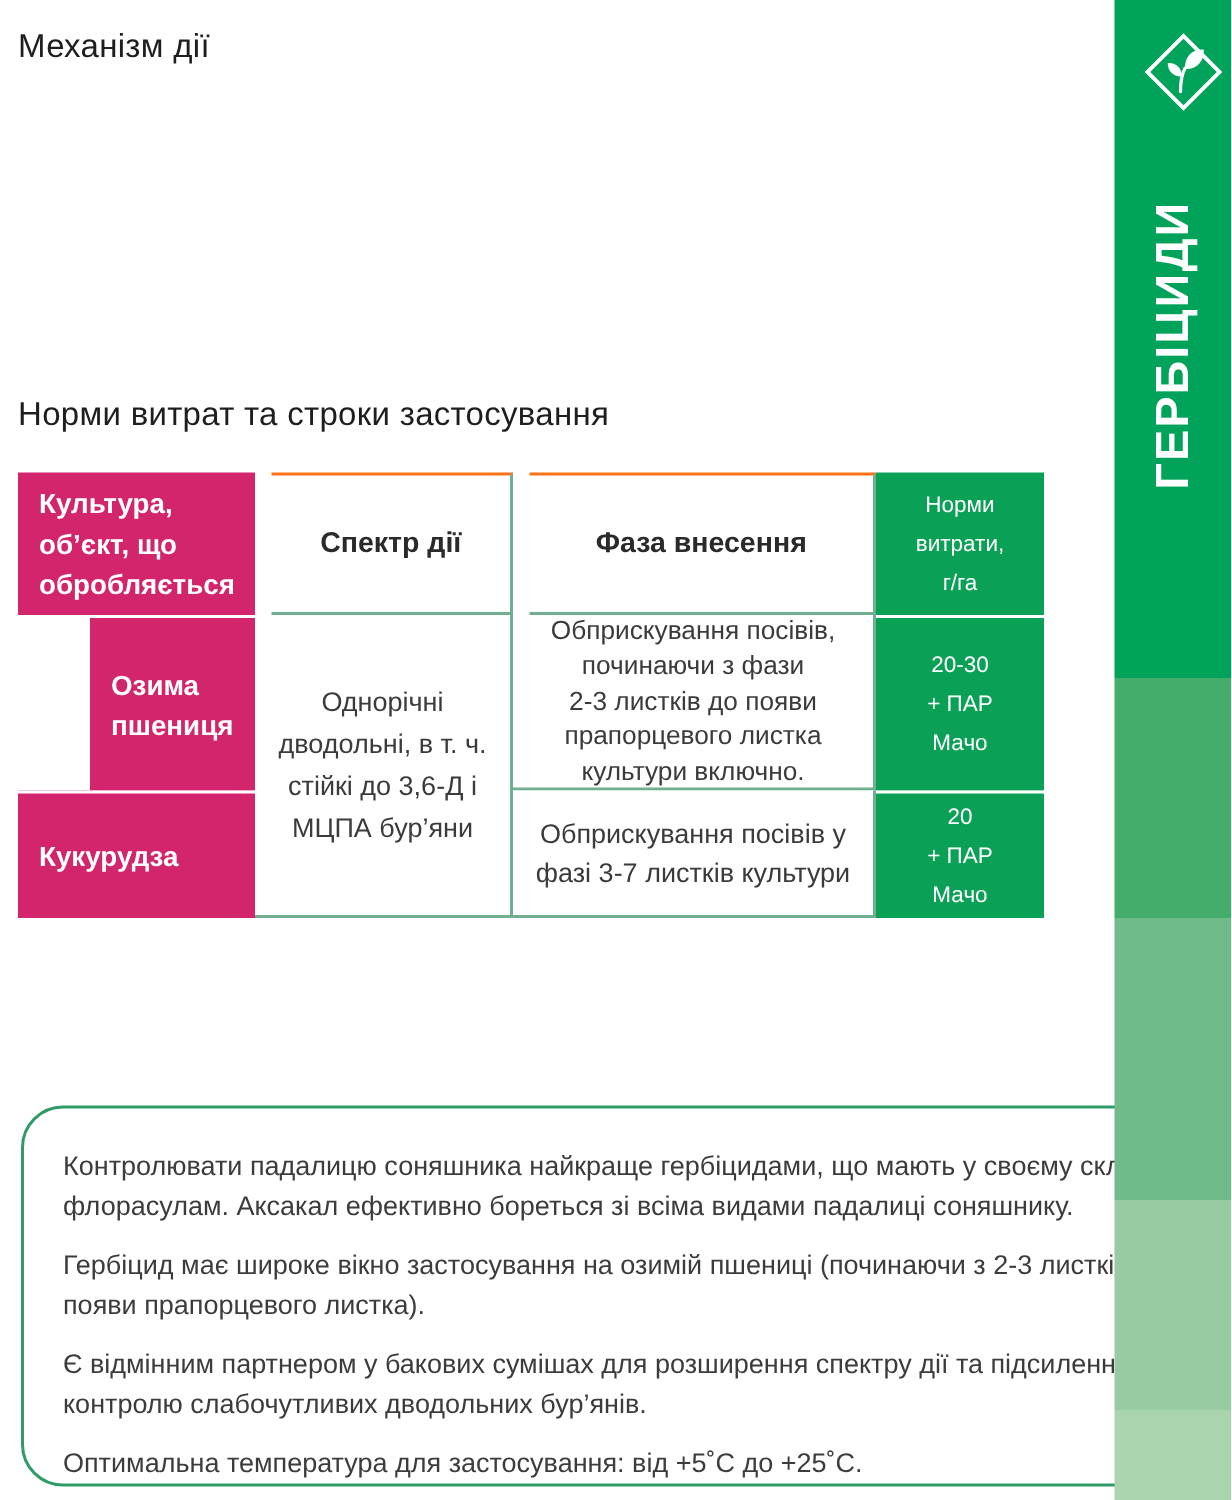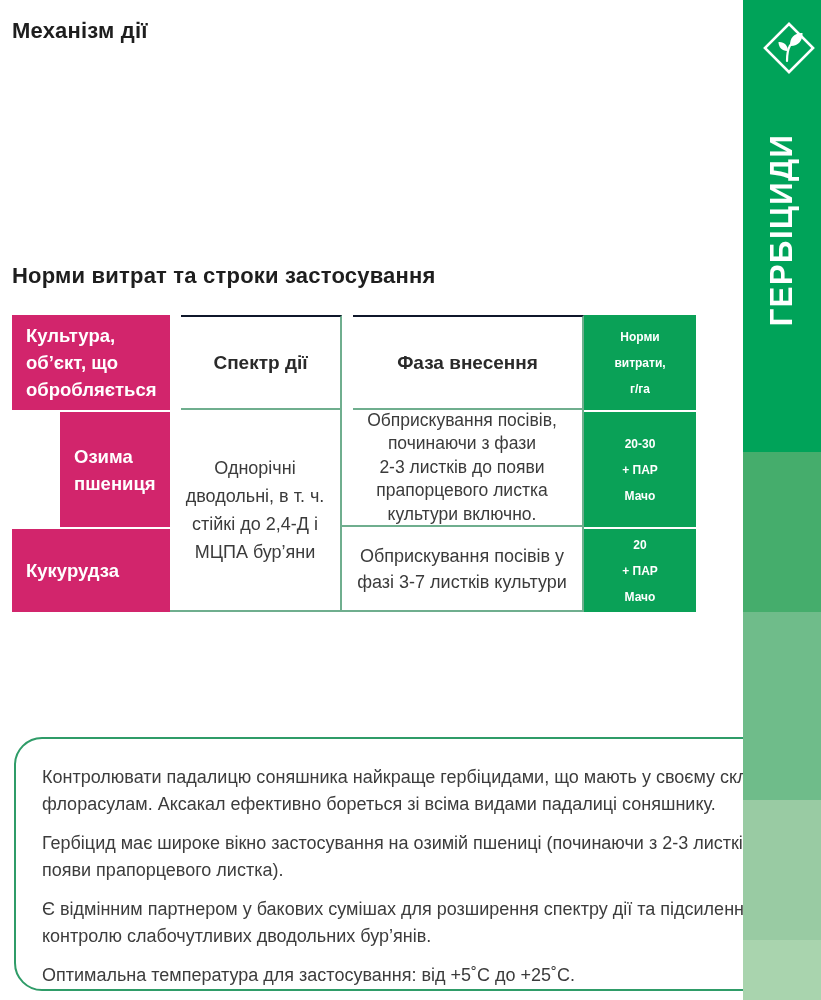--- a/index.html
+++ b/index.html
@@ -1,41 +1,41 @@
 <!DOCTYPE html>
 <html><head>
 <meta charset="utf-8">
 <style>
   * { margin:0; padding:0; box-sizing:border-box; }
   html,body { background:#ffffff; }
   body { width:821px; height:1000px; font-family:"Liberation Sans", sans-serif; color:#3b3b3b; }
   .page { position:relative; width:821px; height:1000px; overflow:hidden; background:#fff; }
 
   
-  .h-title { position:absolute; left:12px; font-size:22px; font-weight:700; color:#1e1e1e; letter-spacing:0.2px; }
+  .h-title { position:absolute; left:12px; font-size:22px; font-weight:400; color:#1e1e1e; letter-spacing:0.2px; }
   #mech-title { top:18px; }
   #rates-title { top:263px; }
   .body-text { position:absolute; left:12px; top:58px; width:716px;
                font-size:18px; line-height:26.5px; color:#3c3c3c; }
 
   
   .rate-table { position:absolute; left:12px; top:315px; width:628px; height:297px;
                 display:grid; grid-template-columns:158px 172px 242px 112px;
                 grid-template-rows:95px 117px 85px; background:#fff; }
   .cell { display:flex; align-items:center; justify-content:center; text-align:center;
           white-space:pre-line; }
   .pink  { background:#d2256c; color:#fff; font-weight:700; font-size:18.5px; line-height:27px;
            justify-content:flex-start; text-align:left; padding-left:14px; padding-right:8px; }
-  .green { background:#0aa157; color:#fff; font-weight:700; font-size:12px; line-height:26px; }
+  .green { background:#0aa157; color:#fff; font-weight:400; font-size:15px; line-height:26px; }
   .white { background:#fff; }
   .headw { font-weight:700; font-size:19px; line-height:24px; color:#2a2a2a; }
   .spectrum-cell { font-size:18px; line-height:28px; }
   .phase1 { font-size:17.5px; line-height:23.5px; padding:6px 1px; }
   .phase2 { font-size:18px; line-height:26px; padding:4px 8px; }
-  .b-top    { border-top:2px solid #0f172a;margin-left:11px; }
+  .b-top    { border-top:2px solid #f97316;margin-left:11px; }
   .b-right  { border-right:2px solid #6fae8e; }
   .b-bottom { border-bottom:2px solid #6fae8e; }
   .gap-top  { border-top:2px solid #ffffff; }
 
   
   .note-box { position:absolute; left:14px; top:737px; width:796px; height:254px;
               border:2px solid #2f9c68; border-radius:28px; padding:25px 28px 0 26px; }
   .note-box p { font-size:18px; line-height:26.5px; color:#3c3c3c; margin-bottom:13px; }
 
   
@@ -67,21 +67,21 @@
     <div class="cell white headw b-top b-right b-bottom" style="grid-column:2;grid-row:1;">Спектр дії</div>
     <div class="cell white headw b-top b-right b-bottom" style="grid-column:3;grid-row:1;">Фаза внесення</div>
     <div class="cell green" style="grid-column:4;grid-row:1;">Норми
 витрати,
 г/га</div>
 
     <div class="cell pink gap-top" style="grid-column:1;grid-row:2;margin-left:48px;">Озима
 пшениця</div>
     <div class="cell white spectrum-cell b-right b-bottom" style="grid-column:2;grid-row:2 / span 2;">Однорічні
 дводольні, в т. ч.
-стійкі до 2,4-Д і
+стійкі до 3,6-Д і
 МЦПА бур’яни</div>
     <div class="cell white phase1 b-right b-bottom" style="grid-column:3;grid-row:2;">Обприскування посівів,
 починаючи з фази
 2-3 листків до появи
 прапорцевого листка
 культури включно.</div>
     <div class="cell green gap-top" style="grid-column:4;grid-row:2;">20-30
 + ПАР
 Мачо</div>
 

